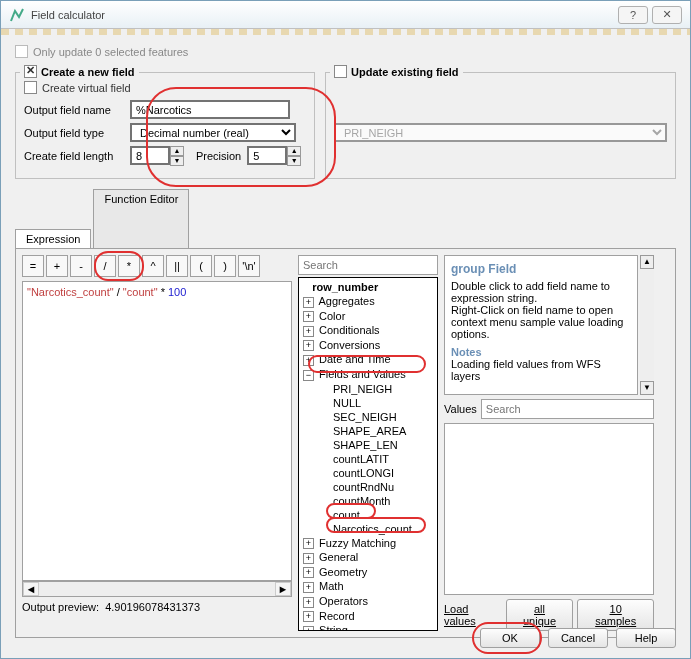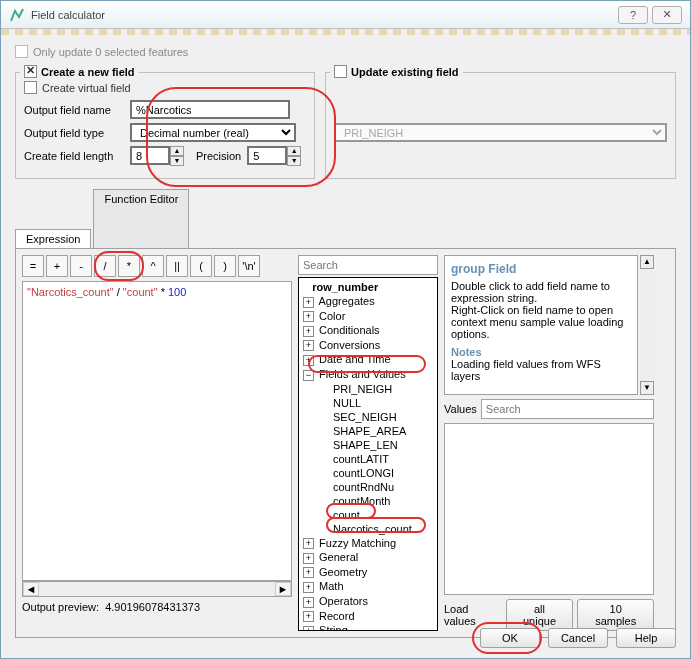--- a/index.html
+++ b/index.html
@@ -45,21 +45,21 @@
 .tree .node { white-space: nowrap; padding: 1px 0 1px 2px; }
 .tree .node .tg { display: inline-block; width: 11px; height: 11px; border: 1px solid #888; text-align: center; line-height: 9px; font-size: 9px; margin-right: 2px; background: #fff; vertical-align: middle;}
 .tree .leaf { padding-left: 32px; }
 .tree .bold { font-weight: bold; }
 .rcol { width: 210px; display: flex; flex-direction: column; gap: 4px; }
 .helpbox { border: 1px solid #a0a0a0; background: #fff; padding: 6px; height: 140px; overflow: auto; }
 .helpbox h4 { margin: 0 0 4px 0; font-size: 12px; color: #6a8fb5; }
 .helpbox .sub { color: #6a8fb5; font-weight: bold; margin-top: 6px; }
 .valrow { display: flex; align-items: center; gap: 4px; }
 .vallist { border: 1px solid #a0a0a0; background: #fff; flex: 1; }
-.btnrow { display: flex; gap: 4px; }
+.btnrow { display: flex; gap: 4px; text-decoration: underline; }
 .btn { border: 1px solid #a0a0a0; background: linear-gradient(#fdfdfd,#e5e5e5); padding: 3px 10px; border-radius: 3px; min-width: 60px; text-align: center; }
 .bottombar { position: absolute; bottom: 10px; right: 14px; display: flex; gap: 8px; }
 .preview { margin-top: 4px; }
 .redcircle { position: absolute; border: 2px solid #e03030; border-radius: 50%; pointer-events: none; z-index: 20; }
 .sidearrows { width: 14px; display: flex; flex-direction: column; gap:1px;}
 .sidearrows span { height:14px; border:1px solid #999; background:#eee; text-align:center; font-size:8px; line-height:12px;}
 select.wide { width: 100%; }
 </style>
 </head>
 <body>

